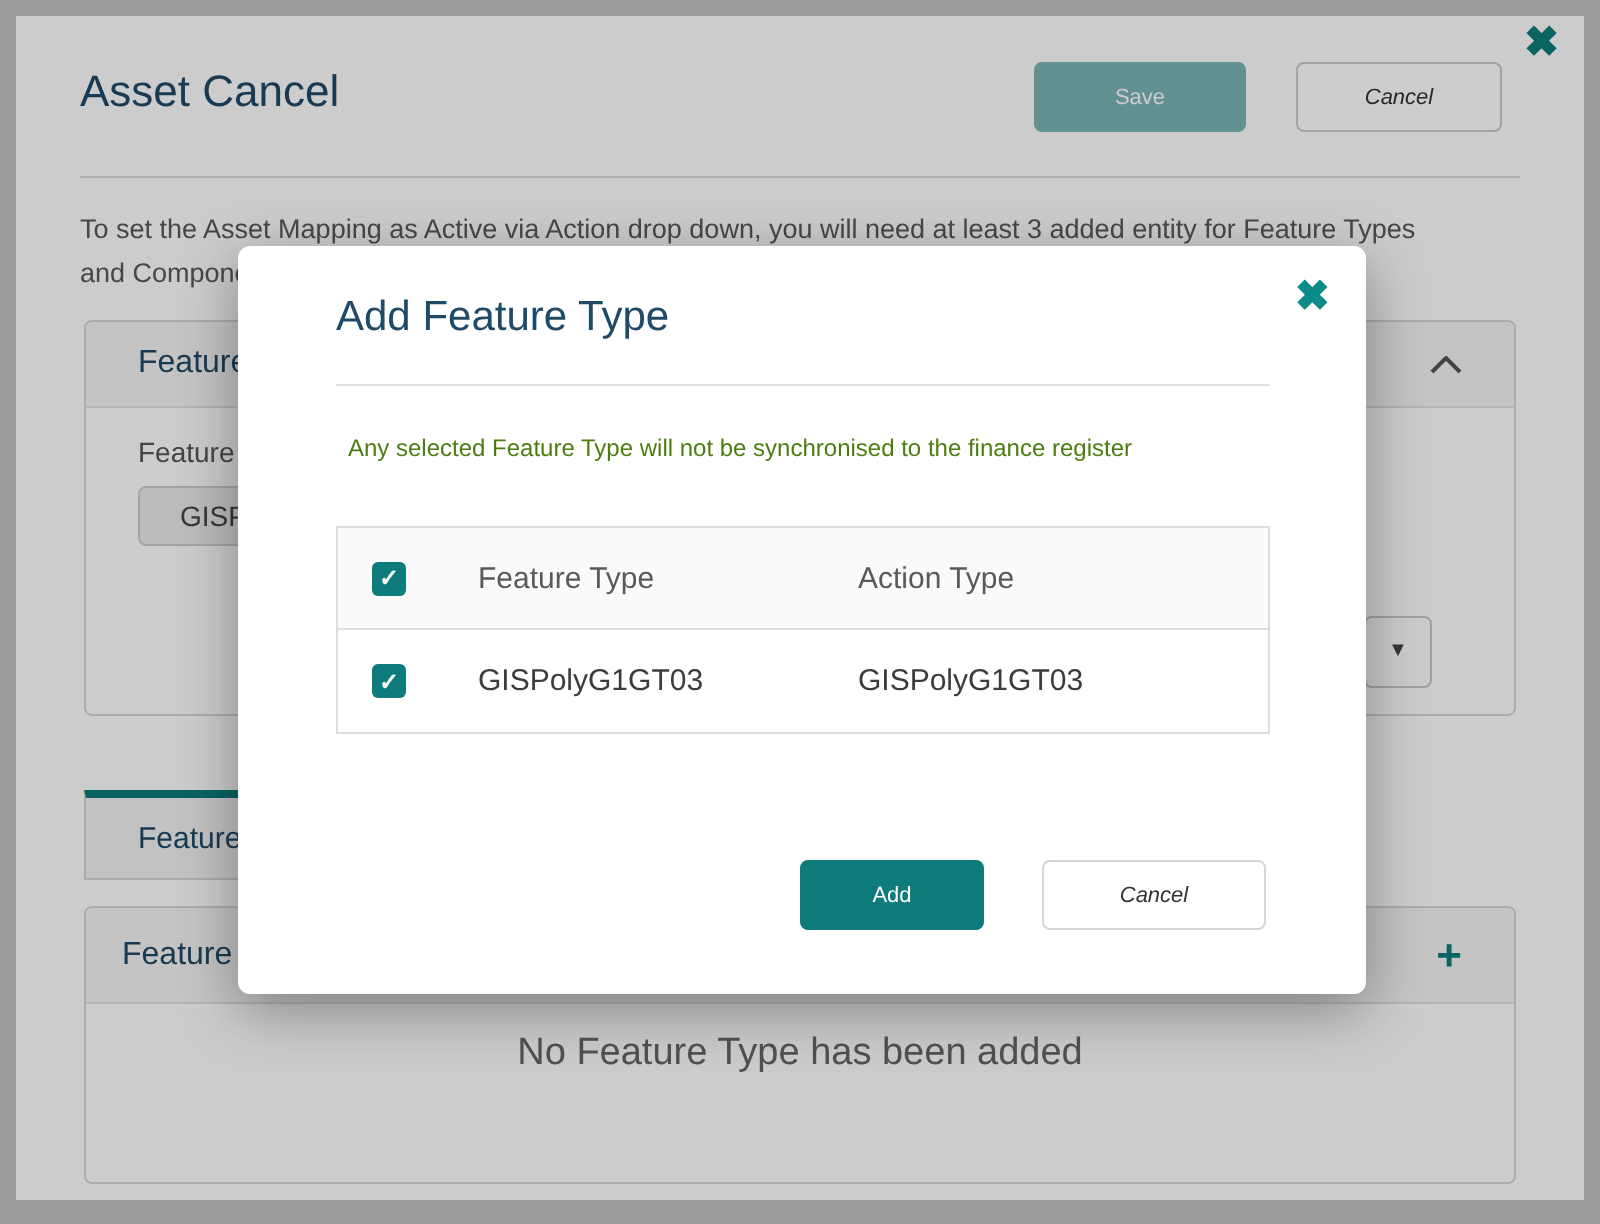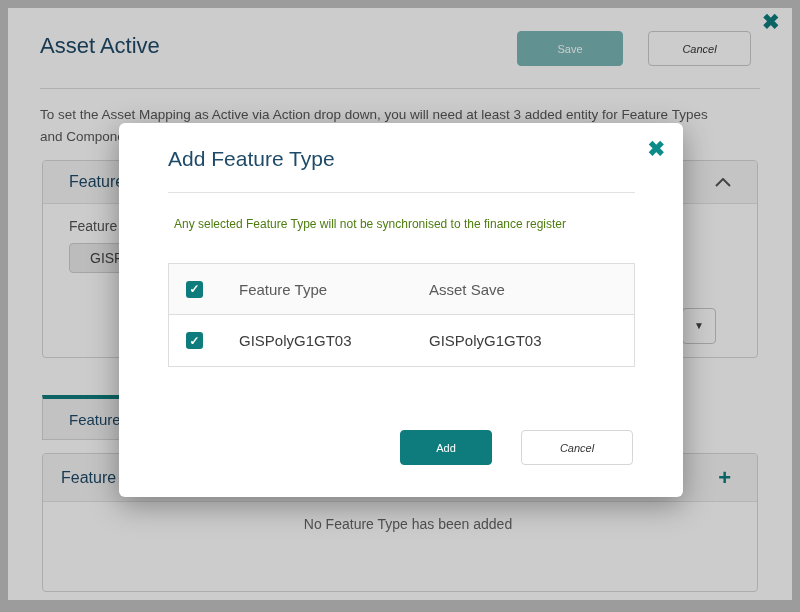--- a/index.html
+++ b/index.html
@@ -43,22 +43,22 @@
   
   .tab{position:absolute;left:42px;top:395px;width:150px;height:45px;background:#f3f3f3;
        border:1px solid #d8d8d8;border-top:4px solid #0e7c7c;display:flex;align-items:center;
        padding-left:26px;font-size:15px;color:#1f4a68;cursor:pointer;white-space:nowrap;
        overflow:hidden;}
 
   
   .panel2{left:42px;top:453px;width:716px;height:139px;}
   .panel2 .panel-head{height:48px;padding:0 26px 0 18px;}
   .plus-icon{margin-left:auto;font-size:22px;font-weight:700;color:#0e7c7c;cursor:pointer;line-height:1;}
-  .empty-text{position:absolute;left:8px;top:62px;width:100%;text-align:center;
-              font-size:14px;color:#666666;}
+  .empty-text{position:absolute;left:0;top:62px;width:100%;text-align:center;
+              font-size:19px;color:#666666;}
 
   
   .overlay{position:absolute;inset:0;background:rgba(0,0,0,0.2);z-index:10;}
   .modal{position:absolute;left:119px;top:123px;width:564px;height:374px;background:#ffffff;
          border-radius:6px;box-shadow:0 8px 30px rgba(0,0,0,0.35);z-index:20;}
   .modal-title{position:absolute;left:49px;top:24px;font-size:21px;color:#1f4a68;}
   .modal-close{position:absolute;right:18px;top:15px;color:#0c8b8b;}
   .modal-divider{position:absolute;left:49px;top:69px;width:467px;height:1px;background:#e2e2e2;}
   .modal-desc{position:absolute;left:55px;top:94px;font-size:12px;color:#4d7c0f;white-space:nowrap;}
 
@@ -75,21 +75,21 @@
             font-weight:700;cursor:pointer;line-height:1;}
   .modal-add-btn{position:absolute;left:281px;top:307px;width:92px;height:35px;}
   .modal-cancel-btn{position:absolute;left:402px;top:307px;width:112px;height:35px;border-color:#d6d6d6;}
 </style>
 </head>
 <body>
 
 <div class="stage">
   <div class="card"></div>
 
-  <div class="page-title">Asset Active</div>
+  <div class="page-title">Asset Cancel</div>
   <div class="btn btn-teal save-btn">Save</div>
   <div class="btn btn-ghost cancel-top-btn">Cancel</div>
   <div class="close-x page-close">✖</div>
   <div class="head-divider"></div>
   <div class="page-desc">
     <div>To set the Asset Mapping as Active via Action drop down, you will need at least 3 added entity for Feature Types</div>
     <div>and Components</div>
   </div>
 
   <div class="panel panel1">
@@ -125,21 +125,21 @@
     <div class="close-x modal-close">✖</div>
     <div class="modal-divider"></div>
     <div class="modal-desc">Any selected Feature Type will not be synchronised to the finance register</div>
 
     <div class="m-table">
       <div class="t-row t-head">
         <div class="t-col-check">
           <span class="checkbox">✓</span>
         </div>
         <div class="t-col-ft">Feature Type</div>
-        <div class="t-col-at">Asset Save</div>
+        <div class="t-col-at">Action Type</div>
       </div>
       <div class="t-row t-body">
         <div class="t-col-check">
           <span class="checkbox">✓</span>
         </div>
         <div class="t-col-ft">GISPolyG1GT03</div>
         <div class="t-col-at">GISPolyG1GT03</div>
       </div>
     </div>
 

